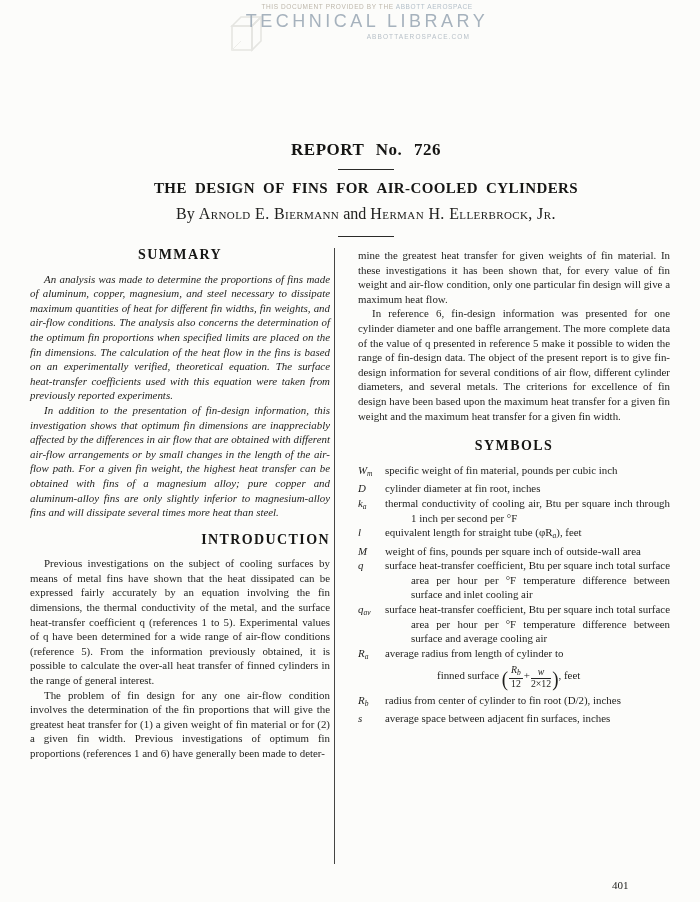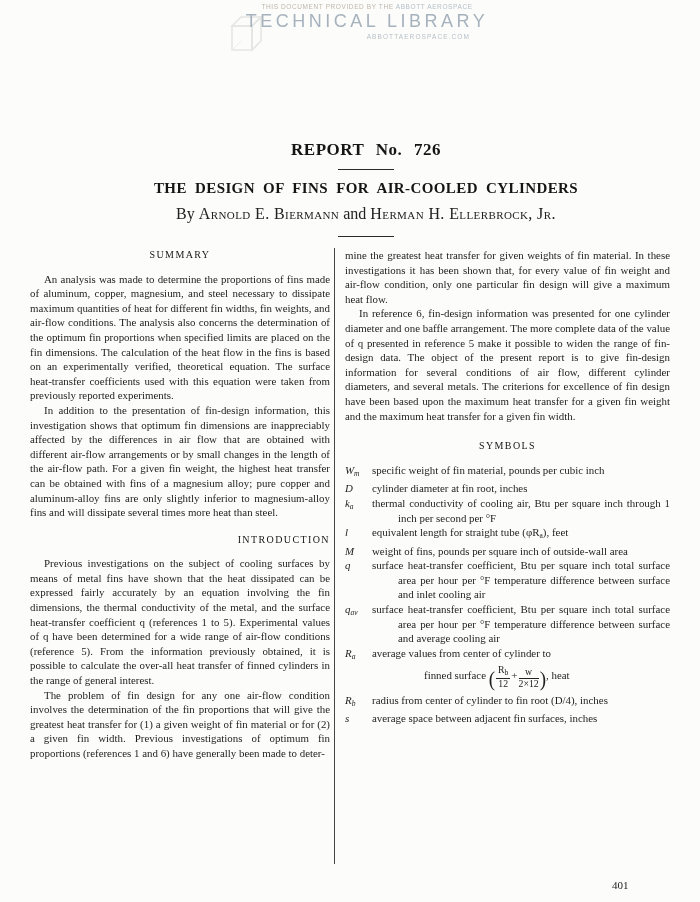--- a/index.html
+++ b/index.html
@@ -28,32 +28,32 @@
   .rule-short{width:56px;border:none;border-top:1.6px solid #2a2a28;margin:9px auto 0 auto;}
   .main-title{font-size:15px;font-weight:bold;letter-spacing:.4px;word-spacing:4px;margin-top:10px;color:#151513;}
   .byline{font-size:16px;margin-top:8px;color:#21211f;}
   .byline .sc{font-variant:small-caps;letter-spacing:.4px;}
   .rule-short2{width:56px;border:none;border-top:1.2px solid #2a2a28;margin:13px auto 0 auto;}
 
   
   .columns{position:absolute;top:248px;left:30px;width:640px;height:616px;display:flex;}
   .col-left{width:300px;flex:0 0 300px;}
   .col-divider{width:1px;background:#454543;margin-left:4px;flex:0 0 1px;}
-  .col-right{flex:1;margin-left:10px;}
+  .col-right{flex:1;margin-left:23px;}
 
   .col-left,.col-right{font-size:10.9px;line-height:14.6px;text-align:justify;}
 
-  h3.sec{font-size:10px;font-weight:normal;letter-spacing:1.4px;text-align:center;
+  h3.sec{font-size:14px;font-weight:bold;letter-spacing:1.4px;text-align:center;
     margin:0 0 9px 0;color:#161614;}
   h3.intro{margin-top:13px;text-align:right;}
   h3.symbols{margin-top:16px;margin-bottom:9px;}
 
   p.body-p{margin:0;text-indent:14px;}
   p.no-indent{text-indent:0;}
-  .ital{}
+  .ital{font-style:italic;}
 
   
   .sym-row{display:flex;margin:0;}
   .sym-letter{flex:0 0 27px;font-style:italic;white-space:nowrap;}
   .sym-desc{flex:1;text-align:justify;padding-left:26px;text-indent:-26px;}
   sub{font-size:7.5px;vertical-align:-2px;}
 
   
   .formula-line{margin:5px 0 3px 26px;text-indent:0;white-space:nowrap;}
   .frac{display:inline-block;text-align:center;vertical-align:-8px;line-height:1.05;
@@ -148,30 +148,30 @@
       </div>
 
       <div class="sym-row">
         <span class="sym-letter"><span>q</span><sub>av</sub></span>
         <span class="sym-desc">surface heat-transfer coefficient, Btu per square inch total surface area per hour per °F temperature difference between surface and average cooling air</span>
       </div>
 
       <div class="sym-row">
         <span class="sym-letter"><span>R</span><sub>a</sub></span>
         <span class="sym-desc">
-          <span>average values from center of cylinder to</span>
+          <span>average radius from length of cylinder to</span>
           <span class="formula-line" style="display:block;">
-            <span>finned surface </span><span class="bigparen">(</span><span class="frac"><span class="num ital"><span>R</span><sub>b</sub></span><span class="den">12</span></span><span>+</span><span class="frac"><span class="num ital">w</span><span class="den">2×12</span></span><span class="bigparen">)</span><span>, heat</span>
+            <span>finned surface </span><span class="bigparen">(</span><span class="frac"><span class="num ital"><span>R</span><sub>b</sub></span><span class="den">12</span></span><span>+</span><span class="frac"><span class="num ital">w</span><span class="den">2×12</span></span><span class="bigparen">)</span><span>, feet</span>
           </span>
         </span>
       </div>
 
       <div class="sym-row">
         <span class="sym-letter"><span>R</span><sub>b</sub></span>
-        <span class="sym-desc">radius from center of cylinder to fin root (D/4), inches</span>
+        <span class="sym-desc">radius from center of cylinder to fin root (D/2), inches</span>
       </div>
 
       <div class="sym-row">
         <span class="sym-letter"><span>s</span></span>
         <span class="sym-desc">average space between adjacent fin surfaces, inches</span>
       </div>
 
     </div>
   </div>
 

